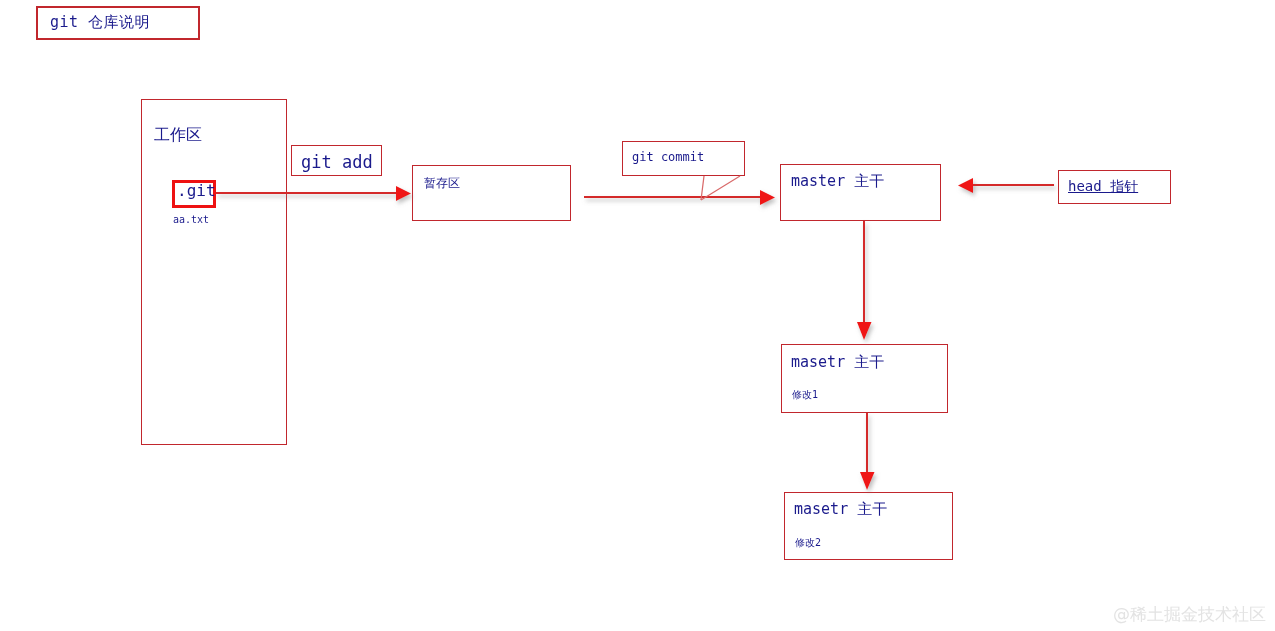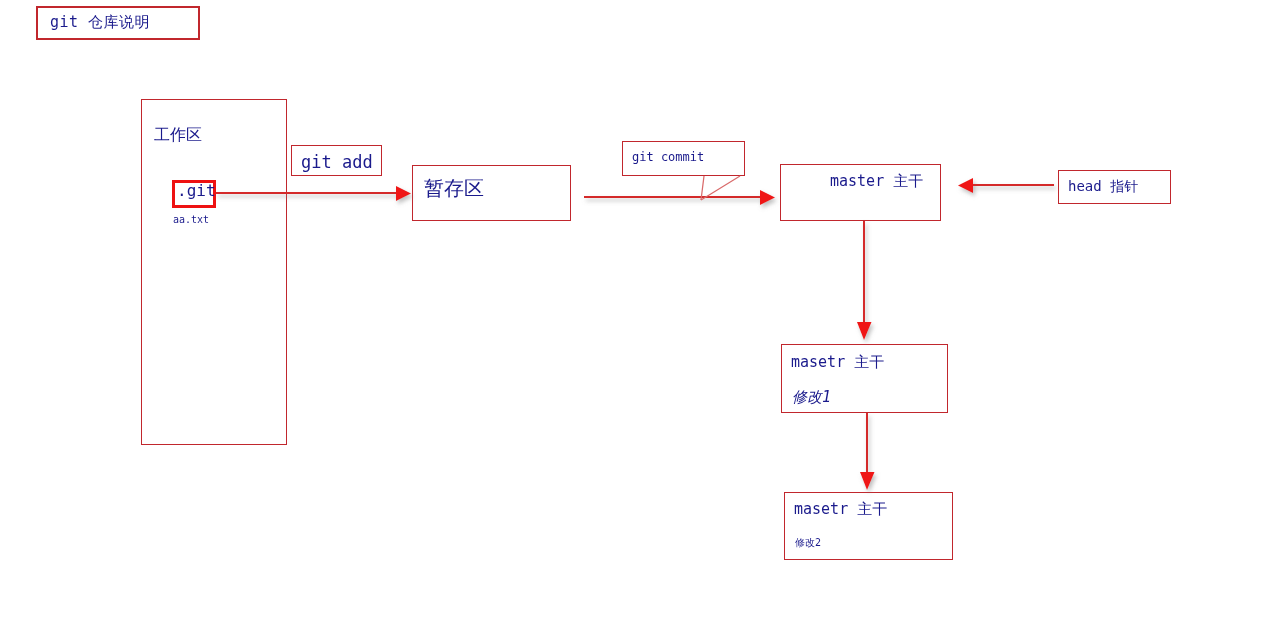--- a/index.html
+++ b/index.html
@@ -84,72 +84,72 @@
   }
   .staging-box {
     left: 384px;
     top: 165px;
     width: 159px;
     height: 56px;
   }
   .staging-title {
     left: 396px;
     top: 175px;
-    font-size: 20px;
+    font-size: 12px;
     text-align: right;
   }
   .commit-box {
     left: 594px;
     top: 141px;
     width: 123px;
     height: 35px;
   }
   .commit-text {
     left: 604px;
     top: 150px;
     font-size: 12px;
   }
   .master-box {
     left: 752px;
     top: 164px;
     width: 161px;
     height: 57px;
   }
   .master-title {
-    left: 802px;
+    left: 763px;
     top: 172px;
     font-size: 15px;
   }
   .head-box {
     left: 1030px;
     top: 170px;
     width: 113px;
     height: 34px;
   }
   .head-text {
     left: 1040px;
     top: 178px;
     font-size: 14px;
+    text-decoration: underline;
   }
   .mod1-box {
     left: 753px;
     top: 344px;
     width: 167px;
     height: 69px;
   }
   .mod1-title {
     left: 763px;
     top: 353px;
     font-size: 15px;
   }
   .mod1-sub {
     left: 764px;
     top: 388px;
-    font-size: 15px;
-    font-style: italic;
+    font-size: 10px;
   }
   .mod2-box {
     left: 756px;
     top: 492px;
     width: 169px;
     height: 68px;
   }
   .mod2-title {
     left: 766px;
     top: 500px;
@@ -248,14 +248,15 @@
       <line x1="836" y1="221" x2="836" y2="322" stroke="#d42a2a" stroke-width="2"></line>
       <polygon points="829,322 843.5,322 836,340" fill="#ef1515"></polygon>
     </g>
 
     <g filter="url(#softshadow)">
       <line x1="839" y1="413" x2="839" y2="472" stroke="#d42a2a" stroke-width="2"></line>
       <polygon points="832,472 846.5,472 839,490" fill="#ef1515"></polygon>
     </g>
   </svg>
 
+  <div class="watermark">@稀土掘金技术社区</div>
 
 </div>
 
 </body></html>

